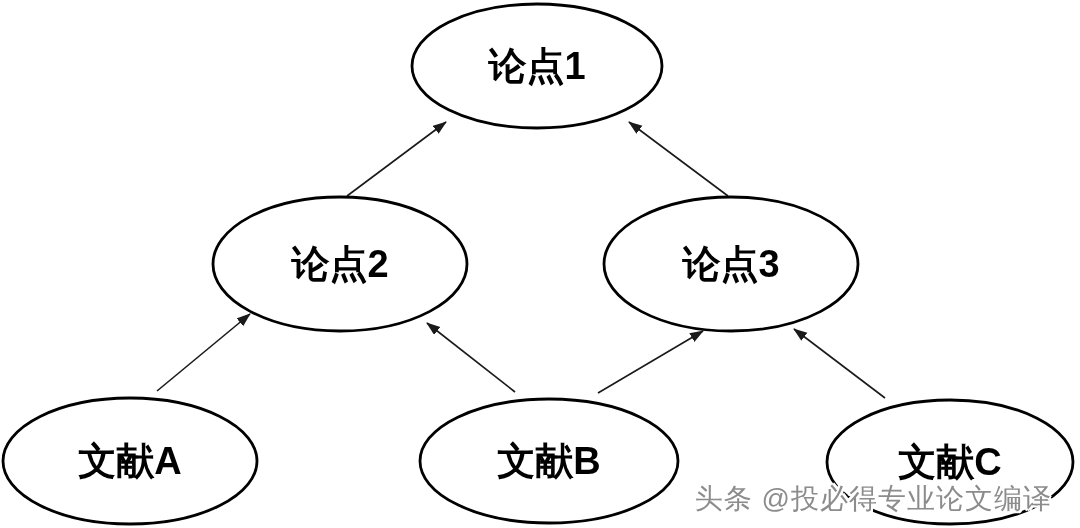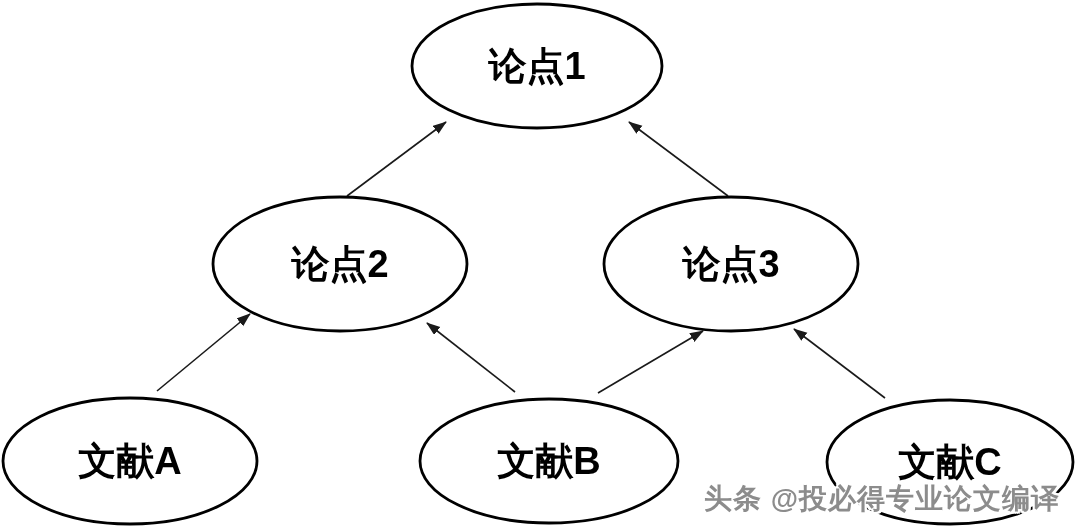--- a/index.html
+++ b/index.html
@@ -32,24 +32,24 @@
     fill: #000000;
     text-anchor: middle;
   }
   .edge-line {
     stroke: #1a1a1a;
     stroke-width: 1.6;
     fill: none;
   }
   .watermark {
     position: absolute;
-    right: 20px;
+    right: 28px;
     bottom: 10px;
     font-size: 28px;
-    font-weight: bold;
+    font-weight: normal;
     letter-spacing: 1px;
     color: #8c8c8c;
     white-space: nowrap;
     pointer-events: none;
     text-shadow:
       -2px -2px 0 #ffffff,
        2px -2px 0 #ffffff,
       -2px  2px 0 #ffffff,
        2px  2px 0 #ffffff,
       -2px  0   0 #ffffff,

